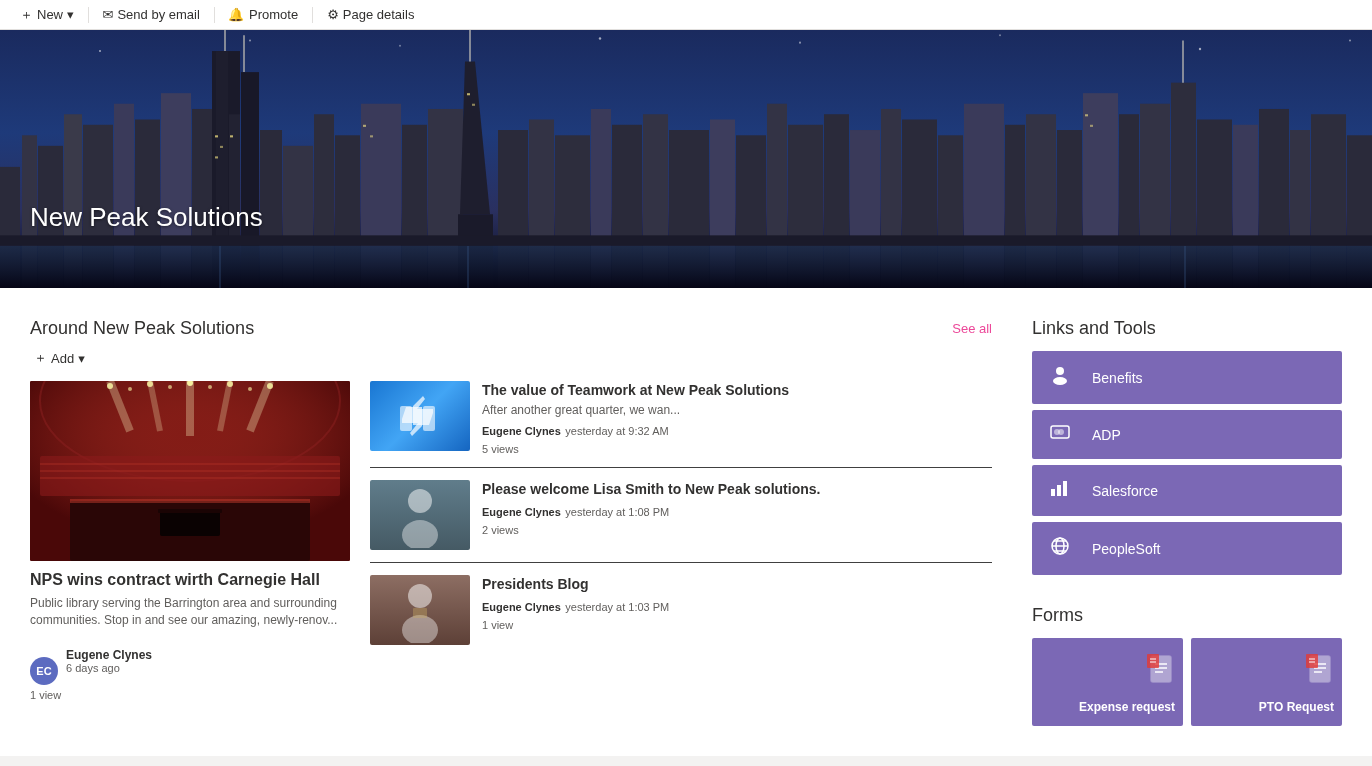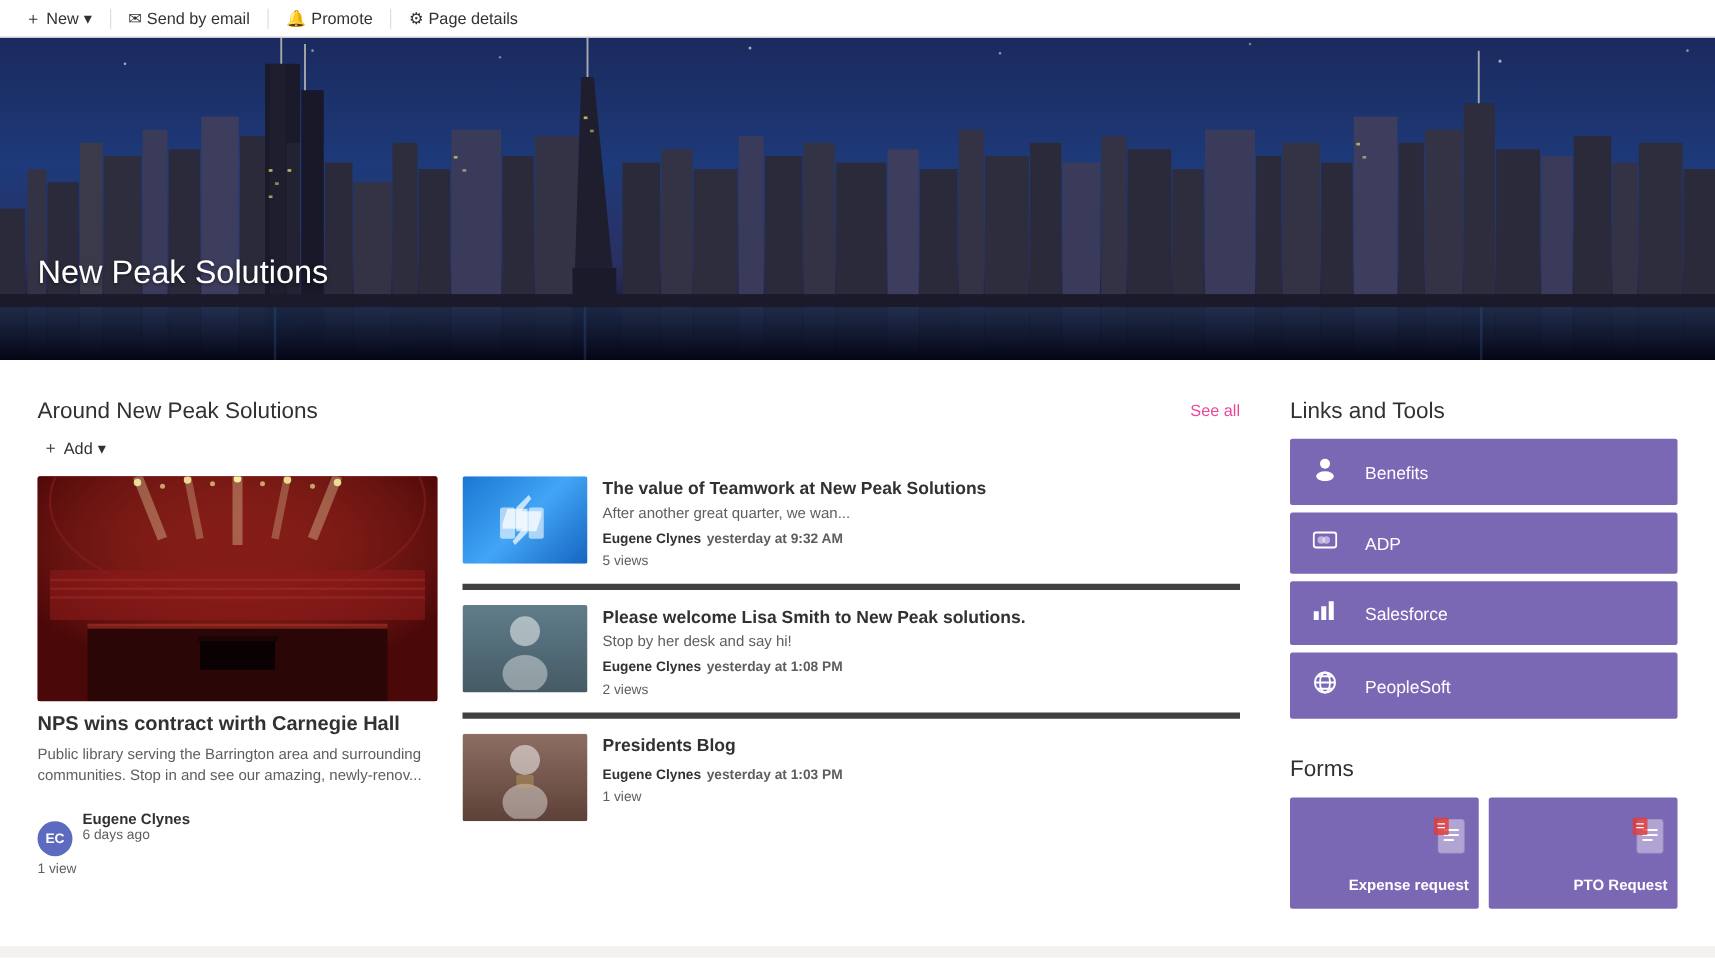--- a/index.html
+++ b/index.html
@@ -173,21 +173,21 @@
     .side-articles {
       flex: 1;
       display: flex;
       flex-direction: column;
       gap: 12px;
     }
     .side-article {
       display: flex;
       gap: 12px;
       padding-bottom: 12px;
-      border-bottom: 5px solid #404040;
+      border-bottom: 1px solid #404040;
     }
     .side-article:last-child { border-bottom: none; }
     .side-article-img {
       width: 100px;
       height: 70px;
       flex-shrink: 0;
       border-radius: 2px;
       overflow: hidden;
     }
     .teamwork-img {
@@ -235,21 +235,20 @@
     }
     .side-author-name {
       font-size: 11px;
       font-weight: 600;
       color: #323130;
       display: inline;
     }
     .side-author-time {
       font-size: 11px;
       color: #605e5c;
-      font-weight: bold;
     }
 
     
     .right-column {
       width: 310px;
       flex-shrink: 0;
     }
 
     .links-section { margin-bottom: 30px; }
     .links-title {
@@ -552,21 +551,20 @@
             <div class="side-article-img">
               <div class="person-img">
                 <svg width="50" height="65" viewBox="0 0 50 65">
                   <circle cx="25" cy="18" r="12" fill="rgba(255,255,255,0.5)"></circle>
                   <ellipse cx="25" cy="52" rx="18" ry="15" fill="rgba(255,255,255,0.4)"></ellipse>
                 </svg>
               </div>
             </div>
             <div class="side-article-content">
               <h4>Please welcome Lisa Smith to New Peak solutions.</h4>
-              <p>Stop by her desk and say hi!</p>
               <div>
                 <span class="side-author-name">Eugene Clynes</span>
                 <span class="side-author-time"> </span>
                 <span class="side-author-time">yesterday at 1:08 PM</span>
               </div>
               <div class="views-count">2 views</div>
             </div>
           </div>
 
           <div class="side-article">

